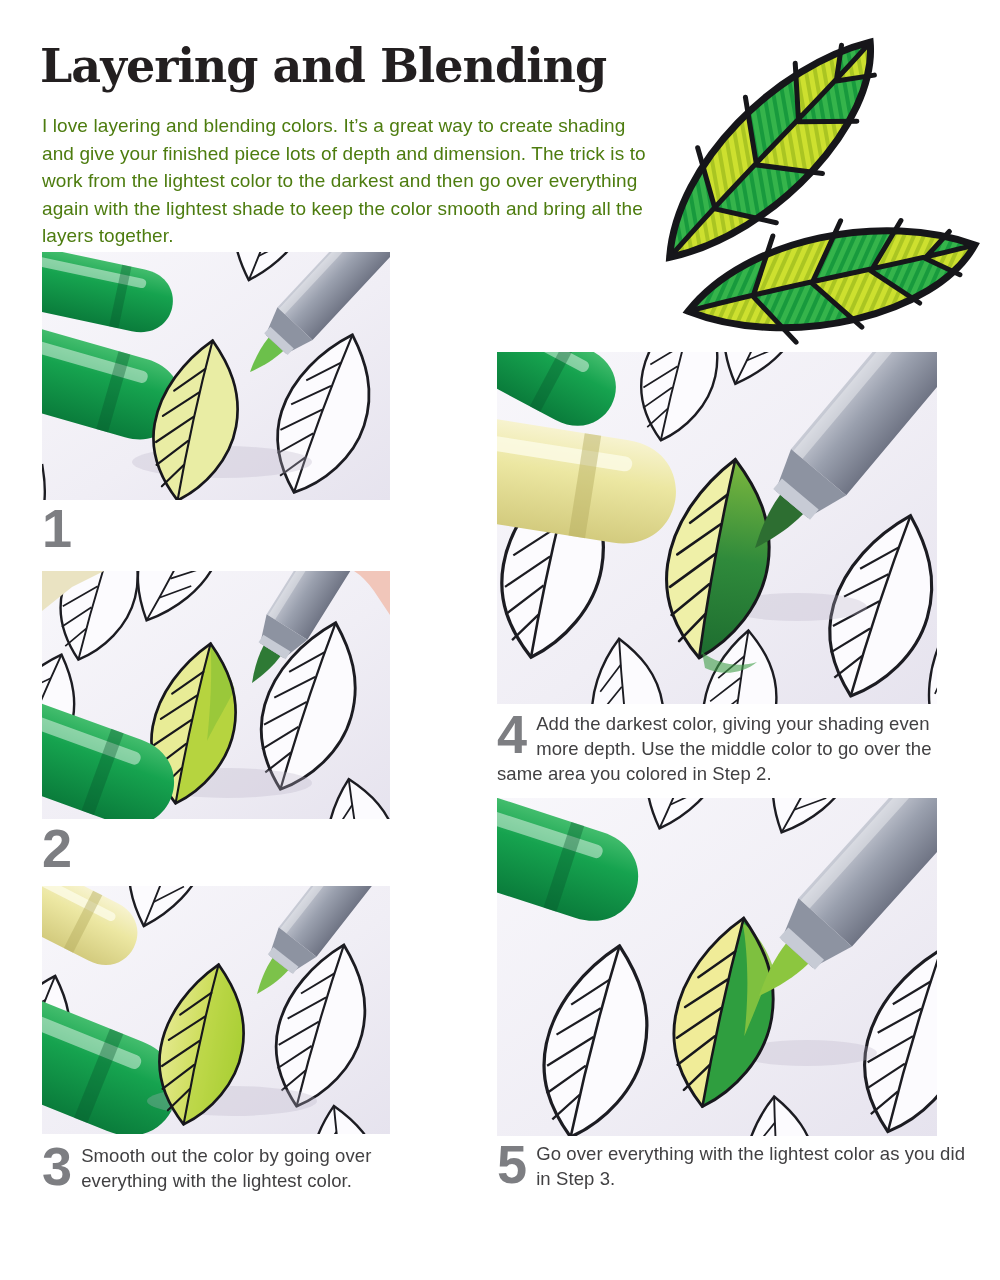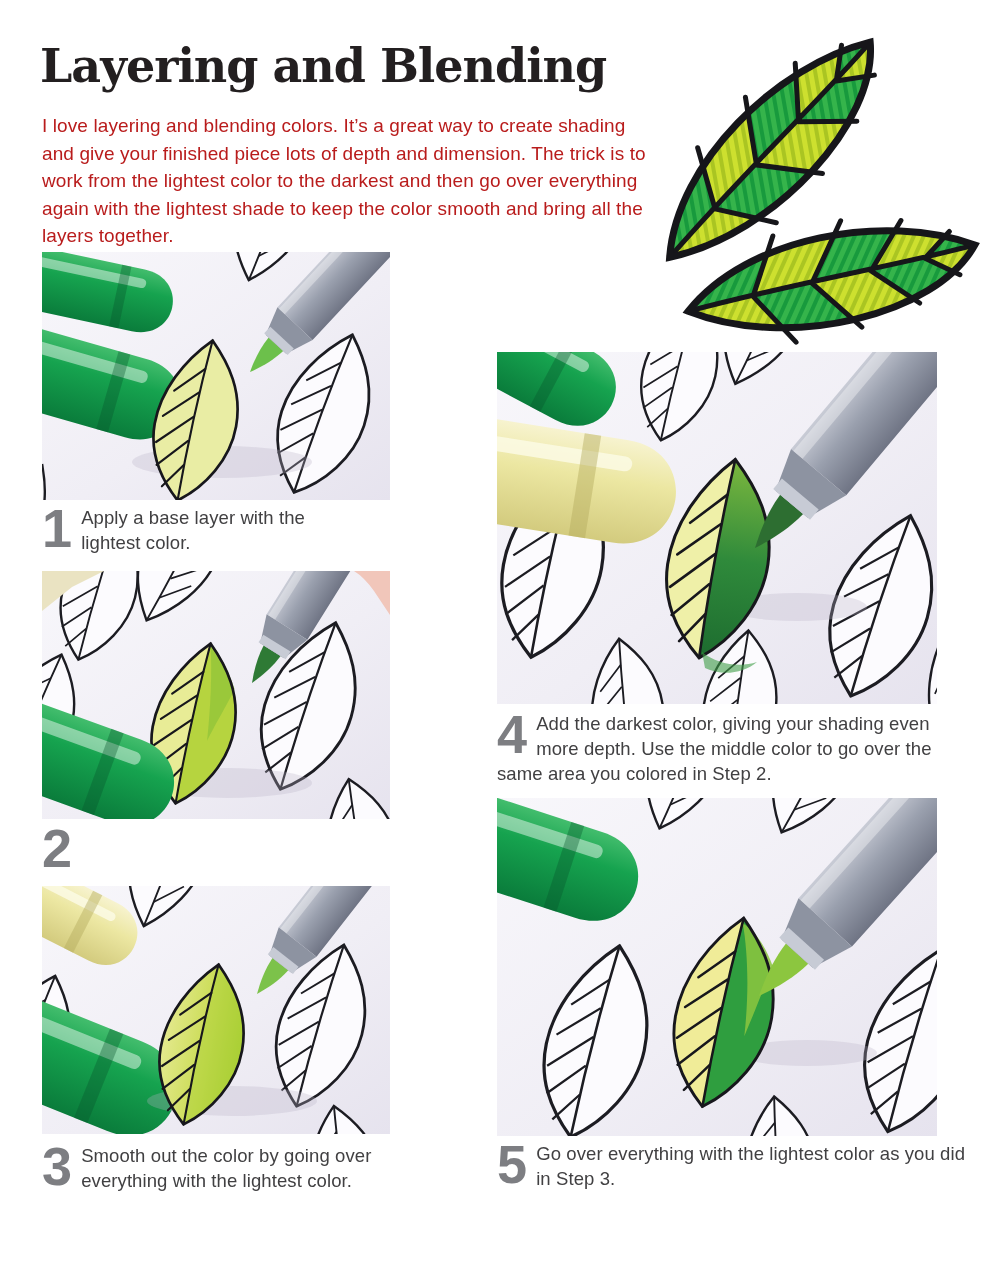--- a/index.html
+++ b/index.html
@@ -2,21 +2,21 @@
 <html><head>
 <meta charset="utf-8">
 <style>
   html,body{margin:0;padding:0;background:#ffffff;}
   .page{position:relative;width:1000px;height:1280px;background:#ffffff;overflow:hidden;
         font-family:"Liberation Sans",sans-serif;color:#414042;text-decoration:underline;}
   .title{position:absolute;left:40px;top:40px;margin:0;width:640px;
          font-family:"DejaVu Serif",serif;font-weight:700;font-size:46px;line-height:52px;
          letter-spacing:-1px;color:#231f20;}
   .intro{position:absolute;left:42px;top:112px;width:618px;margin:0;
-         font-size:19px;line-height:27.5px;letter-spacing:.1px;color:#b91c1c;}
+         font-size:19px;line-height:27.5px;letter-spacing:.1px;color:#4d7c0f;}
   .deco{position:absolute;left:648px;top:34px;width:352px;height:320px;}
   .ph{position:absolute;margin:0;padding:0;}
   .ph svg{display:block;}
   .p1{left:42px;top:252px;}
   .p2{left:42px;top:571px;}
   .p3{left:42px;top:886px;}
   .p4{left:497px;top:352px;}
   .p5{left:497px;top:798px;}
   .cap{position:absolute;font-size:18.5px;line-height:25px;color:#414042;letter-spacing:.1px;}
   .num{float:left;font-weight:700;font-size:54px;line-height:45px;height:48px;
@@ -287,21 +287,20 @@
       <g transform="translate(262,198) rotate(42) scale(1.5)">
         <use href="#mkTip" fill="#8cc63f"></use>
         <use href="#mkBarrel"></use>
         <use href="#mkDarkTop"></use>
       </g>
     </svg>
   </figure>
 
   <div class="cap c1">
     <span class="num">1</span>
-    <span>Apply a base layer with the lightest color.</span>
   </div>
   <div class="cap c2">
     <span class="num">2</span>
   </div>
   <div class="cap c3">
     <span class="num">3</span>
     <span>Smooth out the color by going over everything with the lightest color.</span>
   </div>
   <div class="cap c4">
     <span class="num">4</span>

